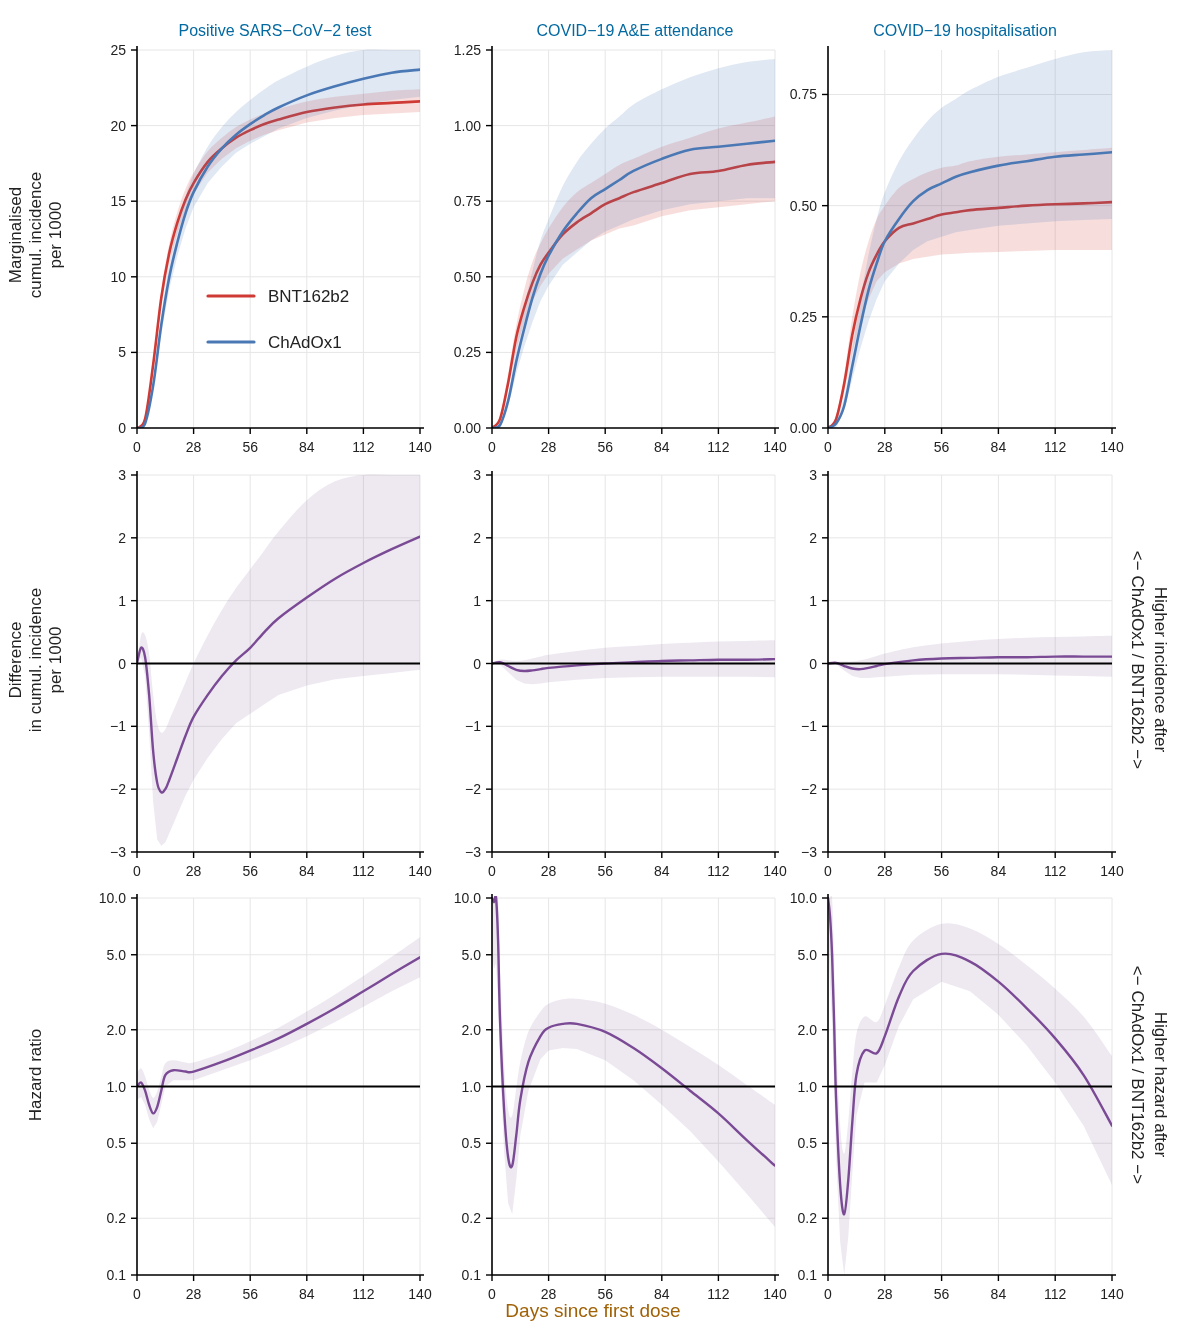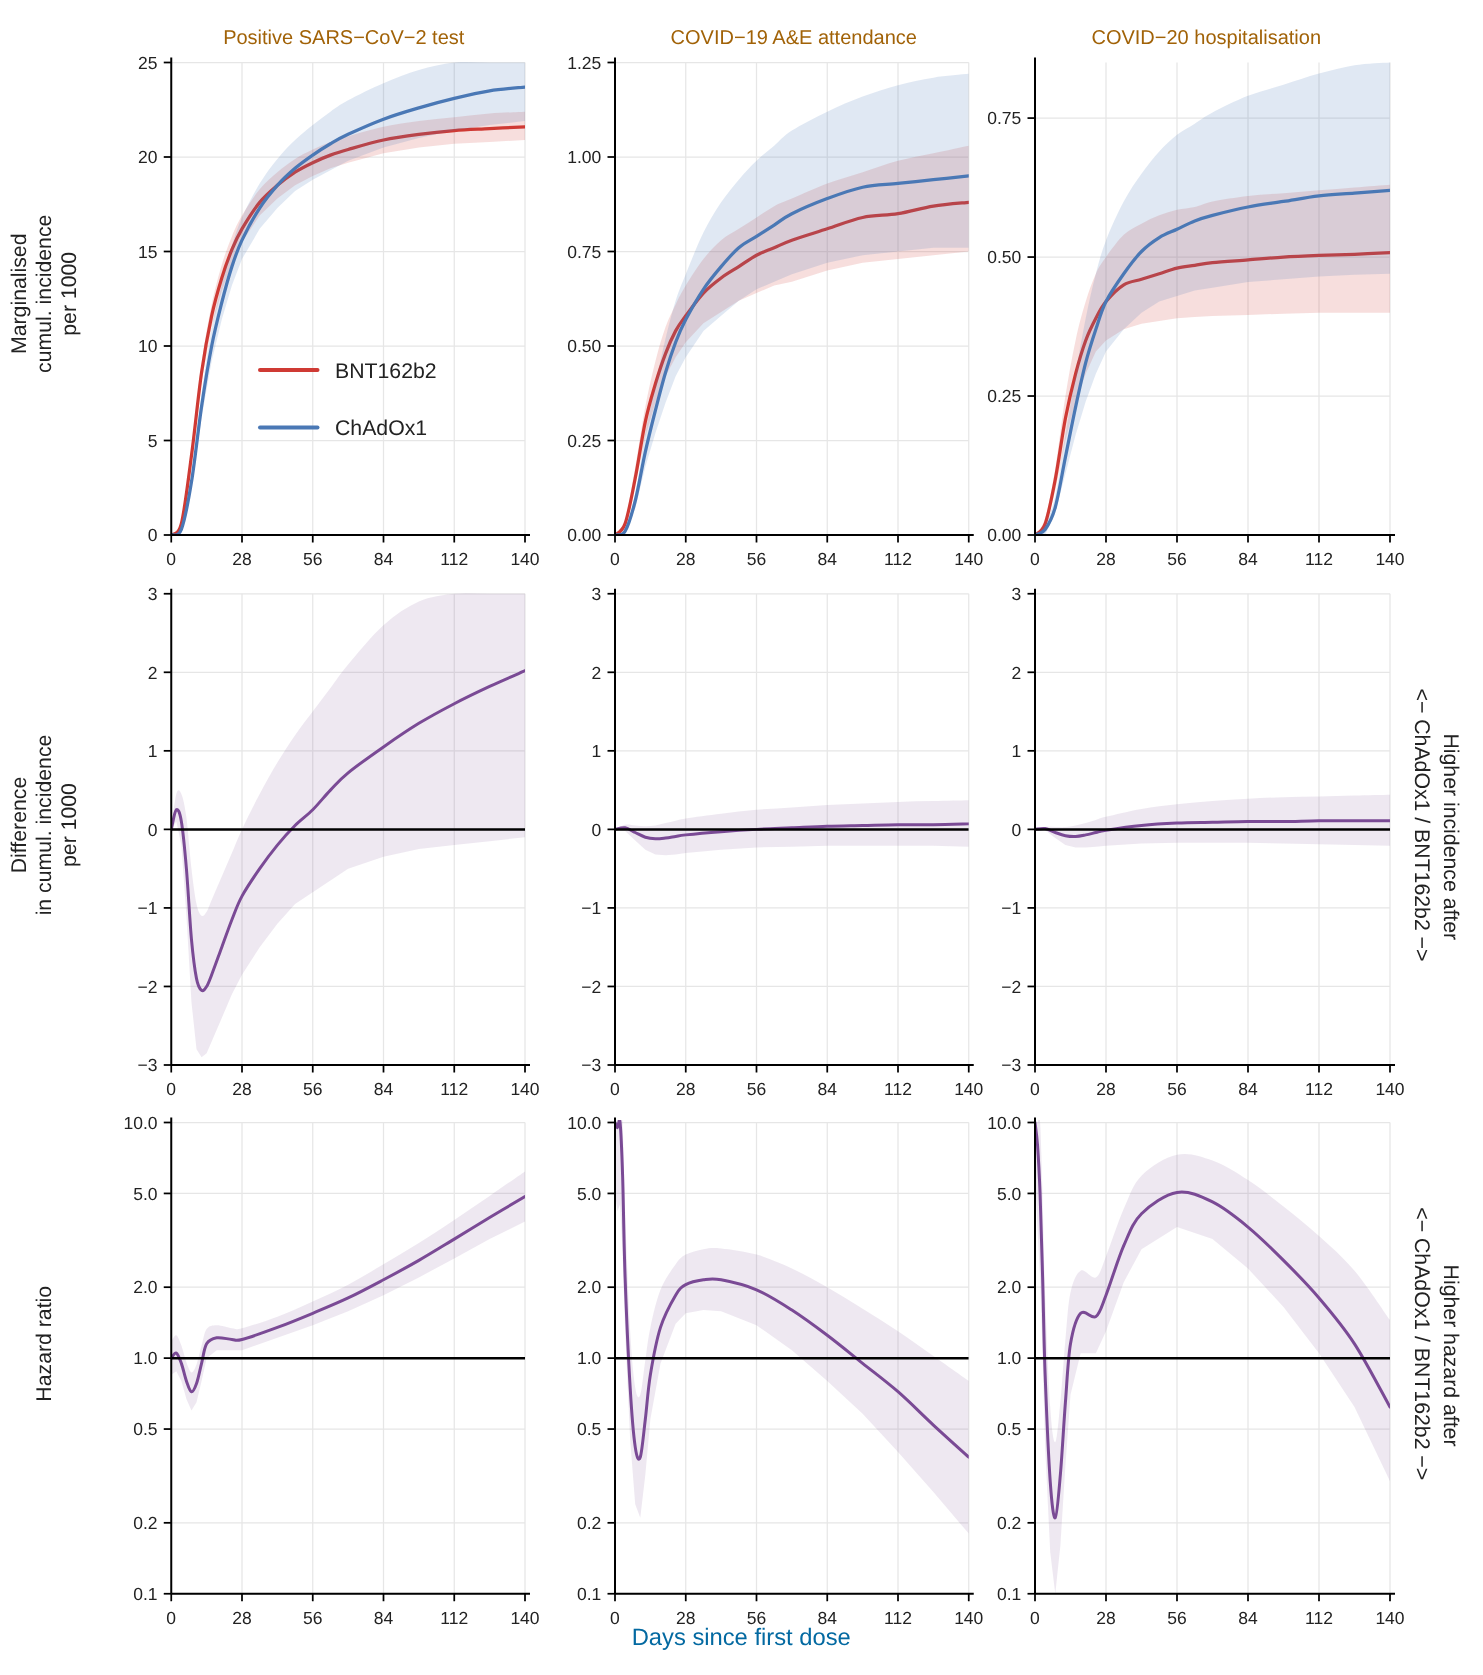--- a/index.html
+++ b/index.html
@@ -1,48 +1,48 @@
 <!DOCTYPE html>
 <html><head>
 <meta charset="utf-8">
 <style>
   html,body{margin:0;padding:0;background:#ffffff;}
   body{width:1186px;height:1340px;font-family:"Liberation Sans",sans-serif;color:#1a1a1a;overflow:hidden;}
   .figure{position:relative;width:1186px;height:1340px;}
 
   
   .coltitle{
-    position:absolute;text-align:center;font-size:16px;color:#a16207;
+    position:absolute;text-align:center;font-size:16px;color:#0369a1;
     white-space:nowrap;
   }
 
   
   .ylabel{
     position:absolute;font-size:17px;color:#222;text-align:center;
     transform-origin:50% 50%;
   }
   .rotl{transform:translate(-50%,-50%) rotate(-90deg);}
   .rotr{transform:translate(-50%,-50%) rotate(90deg);}
-  .xlabel{position:absolute;font-size:19px;color:#0369a1;text-align:center;width:100%;}
+  .xlabel{position:absolute;font-size:19px;color:#a16207;text-align:center;width:100%;}
 
   
   .sideann{
     position:absolute;font-size:17px;color:#222;text-align:center;
     white-space:pre;line-height:1.35;
   }
   svg{display:block;}
 </style>
 </head>
 <body>
 
 <div class="figure">
 
   <div class="coltitle" style="left:110px;top:22px;width:330px;">Positive SARS−CoV−2 test</div>
   <div class="coltitle" style="left:470px;top:22px;width:330px;text-align:center;">COVID−19 A&amp;E attendance</div>
-  <div class="coltitle" style="left:800px;top:22px;width:330px;">COVID−20 hospitalisation</div>
+  <div class="coltitle" style="left:800px;top:22px;width:330px;">COVID−19 hospitalisation</div>
 
   <div class="ylabel rotl" style="left:36px;top:235px;width:300px;">
     <span title="Marginalised
 cumul. incidence
 per 1000">Marginalised<br>cumul. incidence<br>per 1000</span>
   </div>
   <div class="ylabel rotl" style="left:36px;top:660px;width:300px;">
     <span>Difference<br>in cumul. incidence<br>per 1000</span>
   </div>
   <div class="ylabel rotl" style="left:36px;top:1075px;width:300px;">

